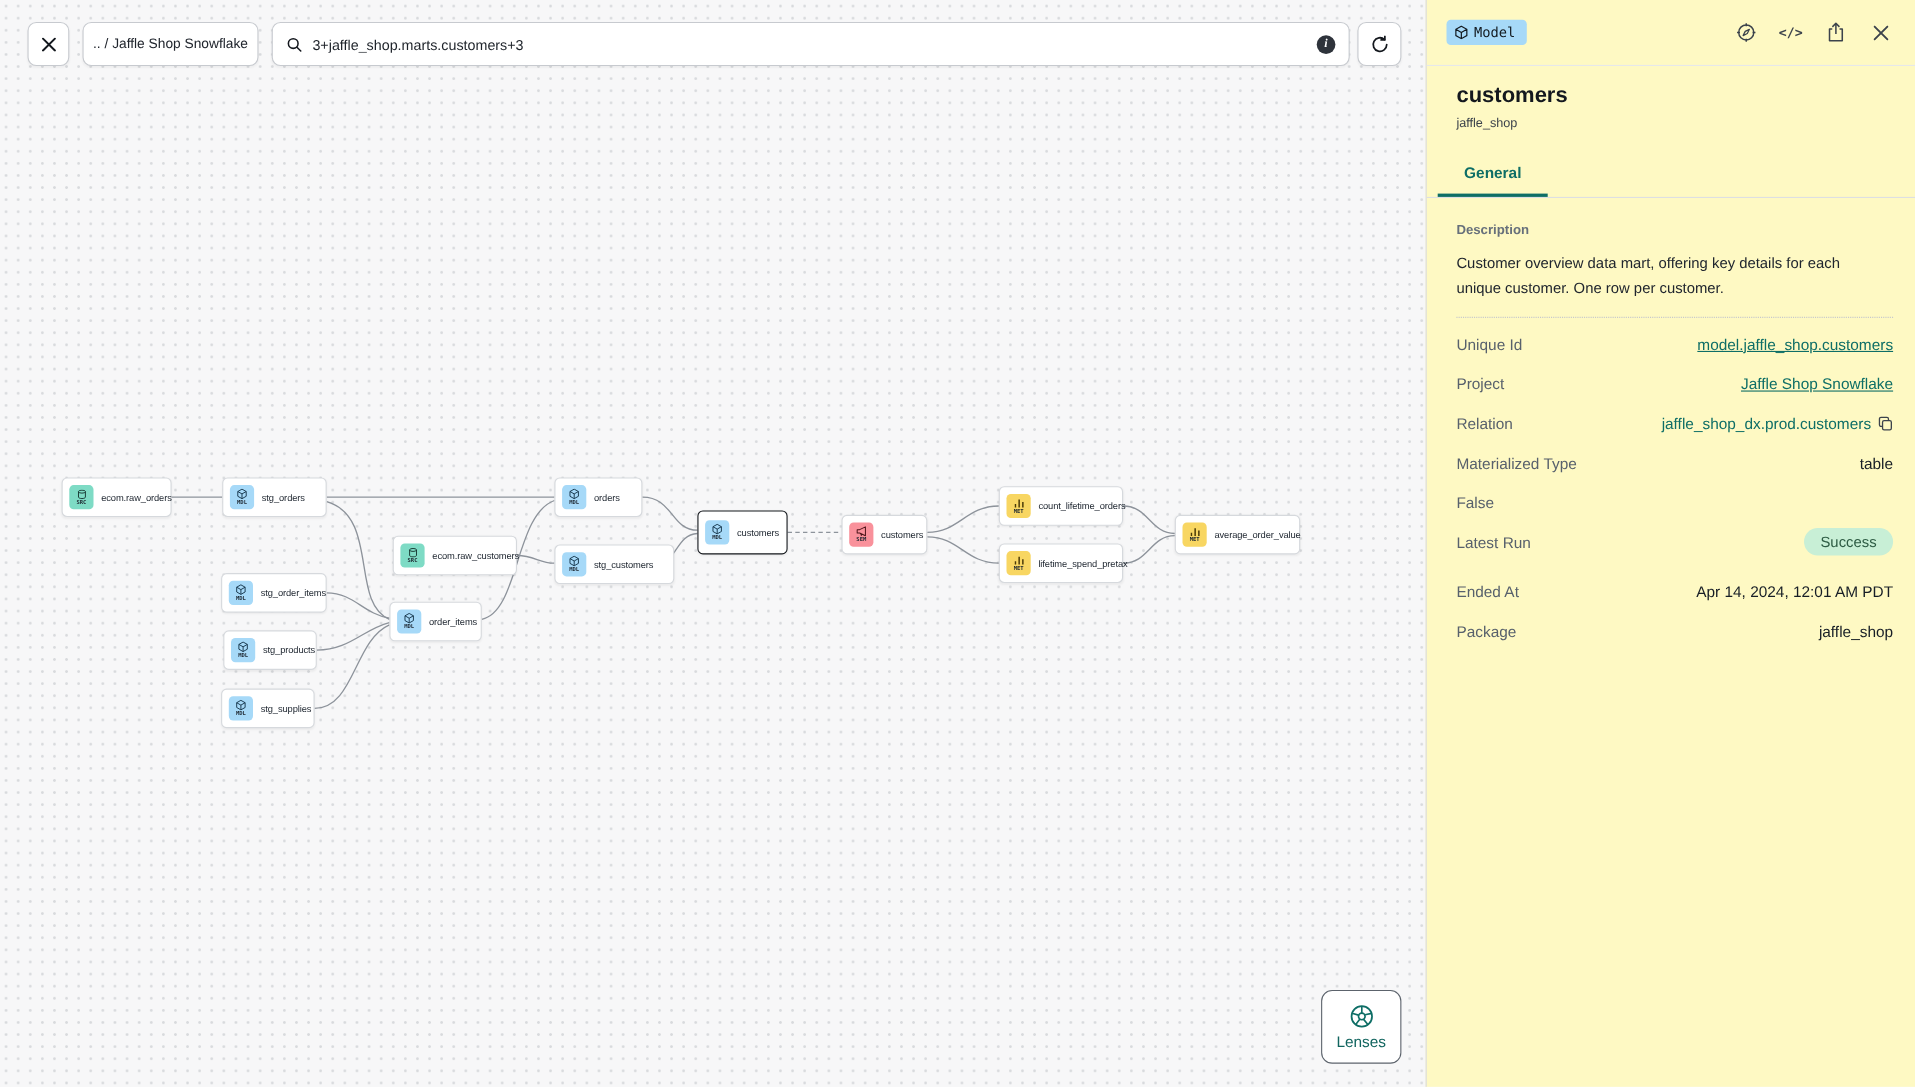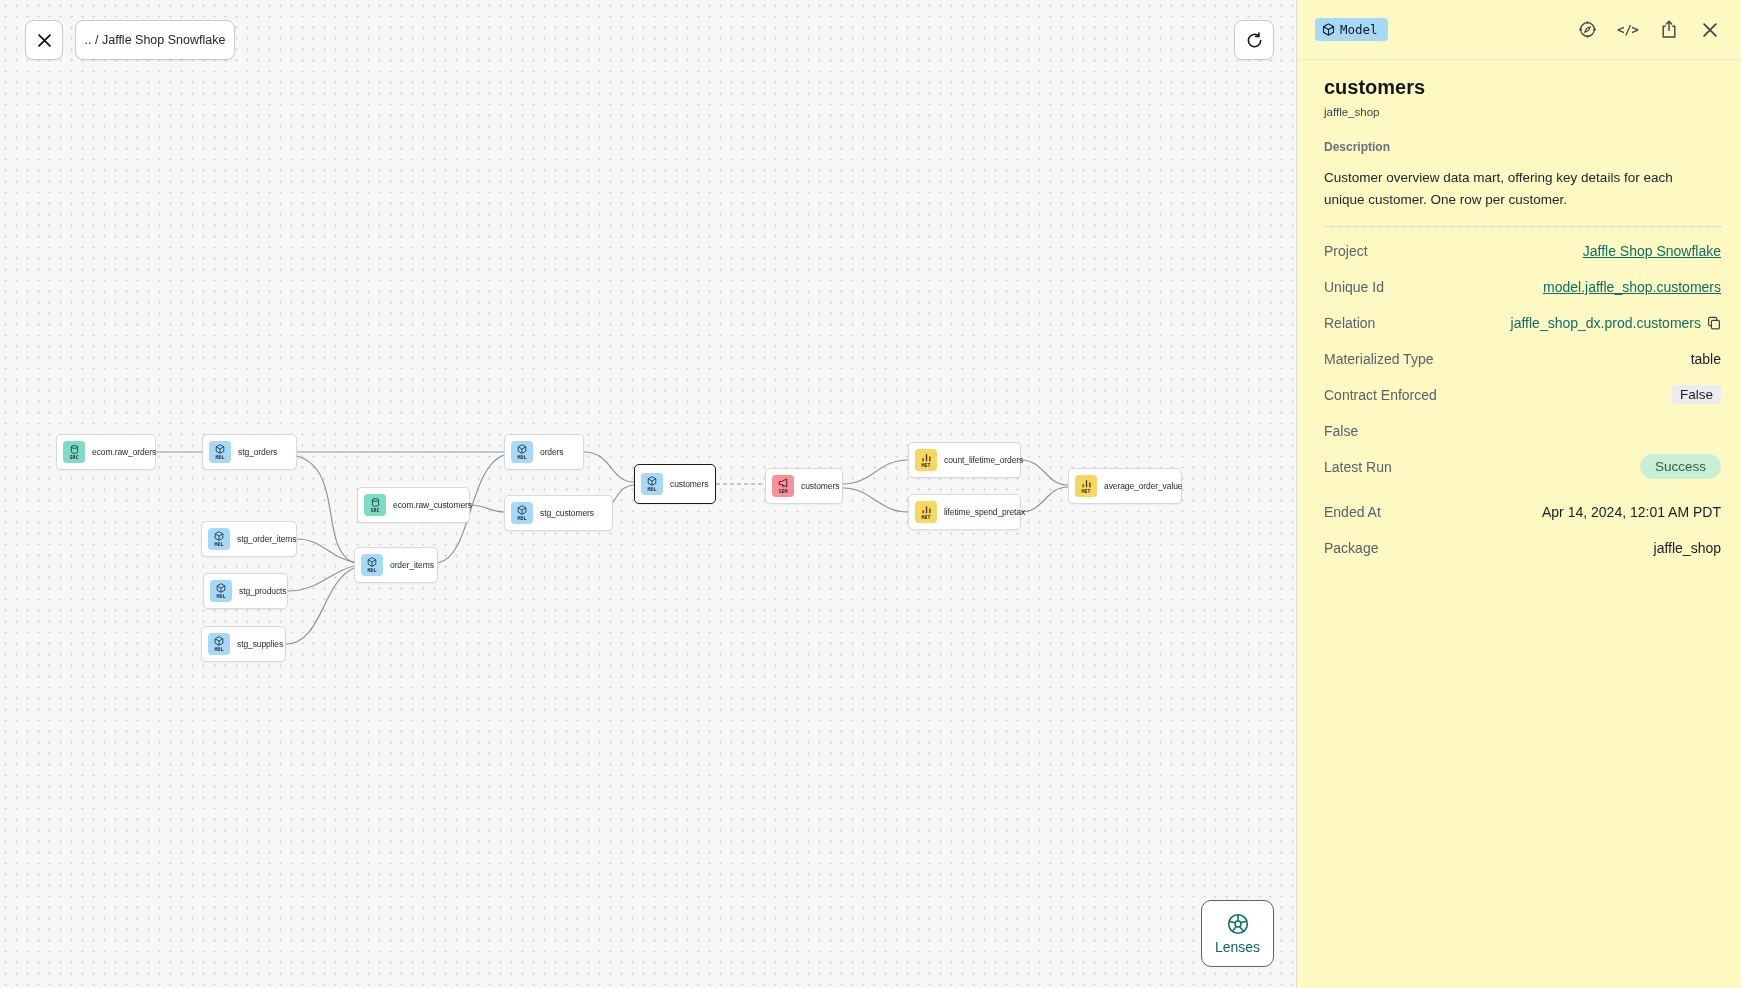--- a/index.html
+++ b/index.html
@@ -115,20 +115,28 @@
   </svg>
 
   <div class="chip btn-close-graph">
     <svg width="13" height="13" viewBox="0 0 12 12">
         <path d="M1 1 L11 11 M11 1 L1 11" stroke="#14181e" stroke-width="1.7" stroke-linecap="round"></path>
       </svg>
   </div>
   <div class="chip breadcrumb">
     <span>.. / Jaffle Shop Snowflake</span>
   </div>
+  <div class="chip searchbar">
+    <svg width="15" height="15" viewBox="0 0 16 16">
+        <circle cx="7" cy="7" r="4.7" fill="none" stroke="#14181e" stroke-width="1.5"></circle>
+        <path d="M10.6 10.6 L14.3 14.3" stroke="#14181e" stroke-width="1.5" stroke-linecap="round"></path>
+      </svg>
+    <input value="3+jaffle_shop.marts.customers+3" style="">
+    <span class="info-dot">i</span>
+  </div>
   <div class="chip btn-refresh">
     <svg width="17" height="17" viewBox="0 0 16 16">
         <path d="M13.8 8 A 5.8 5.8 0 1 1 11.9 3.7" fill="none" stroke="#14181e" stroke-width="1.5" stroke-linecap="round"></path>
         <path d="M12.2 0.9 L12.2 4.1 L9 4.1" fill="none" stroke="#14181e" stroke-width="1.5" stroke-linecap="round" stroke-linejoin="round"></path>
       </svg>
   </div>
 
   <div class="node" style="left:56px;top:434px;width:100px">
     <span class="nbadge src">
       <svg width="9" height="9" viewBox="0 0 12 12">
@@ -310,56 +318,55 @@
           </svg>
       </span>
     </span>
   </div>
 
   <div class="title-block">
     <div class="panel-title">customers</div>
     <div class="panel-sub">jaffle_shop</div>
   </div>
 
+  <div class="tabs">
+    <span class="tab">General</span>
+  </div>
 
   <div class="content">
     <div class="desc-label">Description</div>
     <div class="desc-text">Customer overview data mart, offering key details for each unique customer. One row per customer.</div>
     <div class="dotted-sep"></div>
 
     <div class="rows">
       <div class="frow">
+        <span class="flabel">Unique Id</span>
+        <a class="flink" href="#">model.jaffle_shop.customers</a>
+      </div>
+      <div class="frow">
         <span class="flabel">Project</span>
         <a class="flink" href="#">Jaffle Shop Snowflake</a>
-      </div>
-      <div class="frow">
-        <span class="flabel">Unique Id</span>
-        <a class="flink" href="#">model.jaffle_shop.customers</a>
       </div>
       <div class="frow">
         <span class="flabel">Relation</span>
         <span class="rel-wrap">
           <span class="flink-plain">jaffle_shop_dx.prod.customers</span>
           <span class="copy-icon">
             <svg width="14" height="14" viewBox="0 0 14 14">
                 <rect x="4.4" y="4.4" width="8" height="8.4" rx="1.4" fill="none" stroke="#3c434c" stroke-width="1.2"></rect>
                 <path d="M9.8 4.4 V2.8 A1.4 1.4 0 0 0 8.4 1.4 H3 A1.4 1.4 0 0 0 1.6 2.8 V8.2 A1.4 1.4 0 0 0 3 9.6 H4.4" fill="none" stroke="#3c434c" stroke-width="1.2"></path>
               </svg>
           </span>
         </span>
       </div>
       <div class="frow">
         <span class="flabel">Materialized Type</span>
         <span class="fvalue">table</span>
       </div>
       <div class="frow">
-        <span class="flabel">Contract Enforced</span>
-        <span class="chip-false">False</span>
-      </div>
-      <div class="frow">
         <span class="flabel">False</span>
         <span class="fvalue"></span>
       </div>
       <div class="frow">
         <span class="flabel">Latest Run</span>
         <span class="pill-success">Success</span>
       </div>
       <div class="frow gap-lg">
         <span class="flabel">Ended At</span>
         <span class="fvalue">Apr 14, 2024, 12:01 AM PDT</span>

